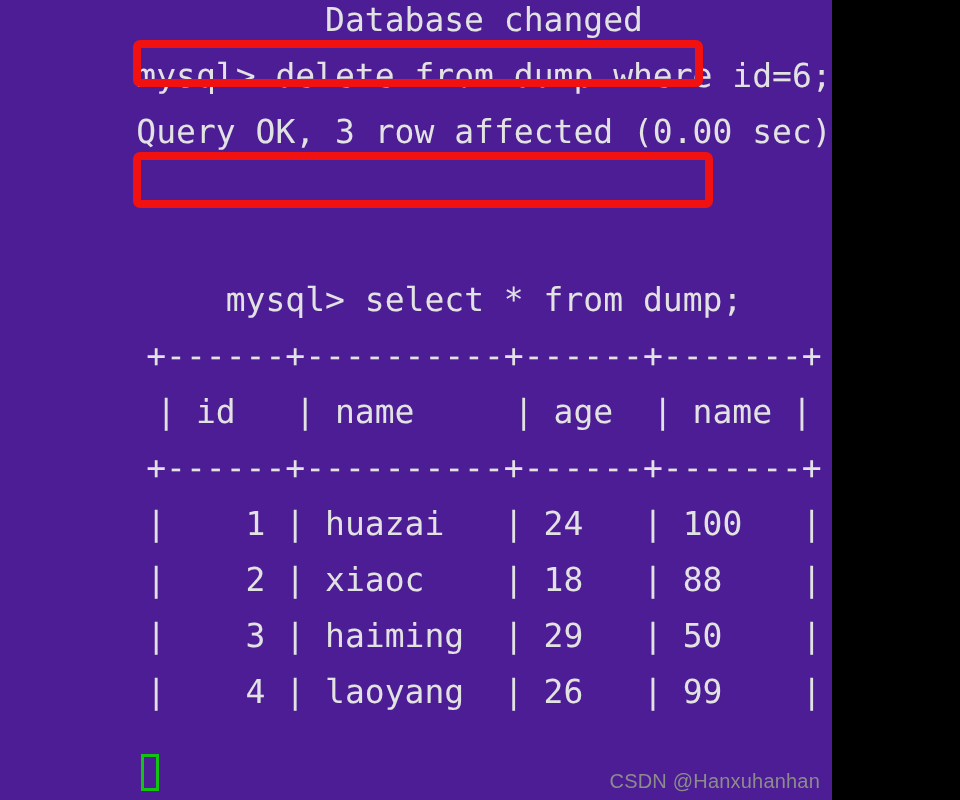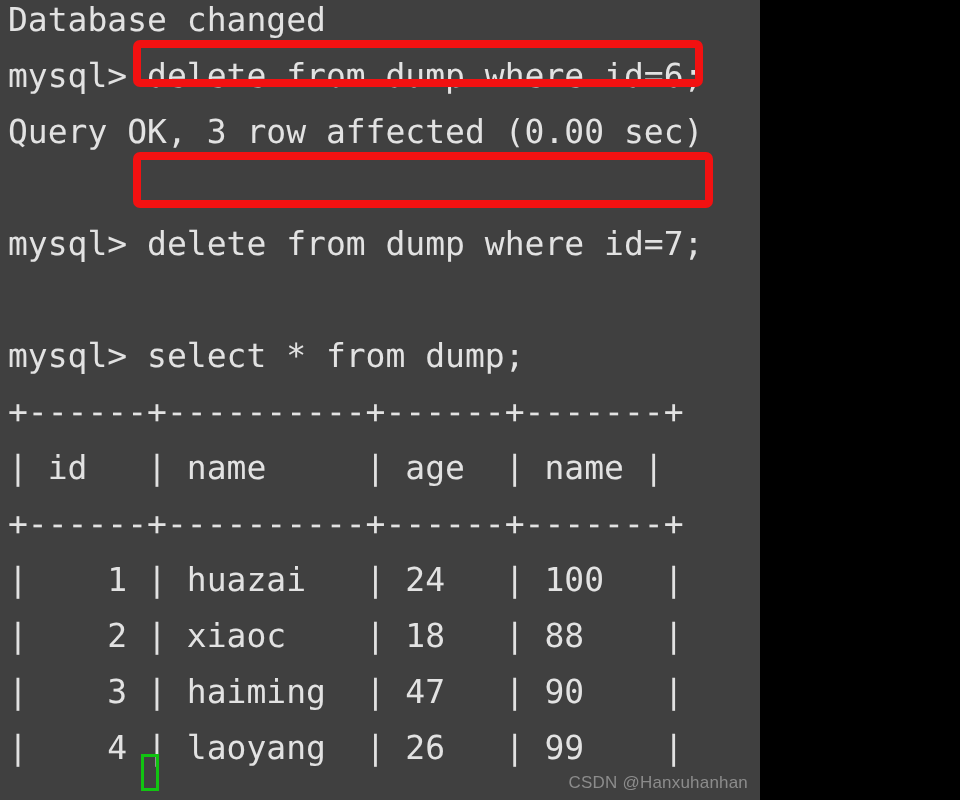--- a/index.html
+++ b/index.html
@@ -12,23 +12,24 @@
     height: 800px;
     overflow: hidden;
     position: relative;
     font-family: "DejaVu Sans Mono", monospace;
   }
 
   #terminal {
     position: absolute;
     left: 0;
     top: 0;
-    width: 760px;
+    width: 832px;
     height: 800px;
-    background: #404040;
+    background: #4c1d95;
+    text-align: center;
   }
 
   
   .screen {
     position: absolute;
     left: 8px;
     top: -8px;
     width: 952px;
   }
   .line {
@@ -79,45 +80,44 @@
     box-sizing: border-box;
     background: transparent;
   }
 
   
   #watermark {
     position: absolute;
     right: 12px;
     bottom: 7px;
     font-family: "Liberation Sans", sans-serif;
-    font-size: 17px;
+    font-size: 20px;
     color: #8c8c8c;
     white-space: pre;
     letter-spacing: 0.2px;
   }
 </style>
 </head>
 <body>
 
 <div id="terminal">
 
   <div class="screen">
     <div class="line">Database changed</div>
     <div class="line">mysql&gt; delete from dump where id=6;</div>
     <div class="line">Query OK, 3 row affected (0.00 sec)</div>
     <div class="line blank"></div>
-    <div class="line">mysql&gt; delete from dump where id=7;</div>
     <div class="line blank"></div>
     <div class="line">mysql&gt; select * from dump;</div>
     <div class="line">+------+----------+------+-------+</div>
     <div class="line">| id   | name     | age  | name |</div>
     <div class="line">+------+----------+------+-------+</div>
     <div class="line">|    1 | huazai   | 24   | 100   |</div>
     <div class="line">|    2 | xiaoc    | 18   | 88    |</div>
-    <div class="line">|    3 | haiming  | 47   | 90    |</div>
+    <div class="line">|    3 | haiming  | 29   | 50    |</div>
     <div class="line">|    4 | laoyang  | 26   | 99    |</div>
 
   </div>
 
   <div class="hl-box" id="hl-box-1"></div>
   <div class="hl-box" id="hl-box-2"></div>
 
   <div id="cursor"></div>
 
   <div id="watermark">CSDN @Hanxuhanhan</div>

